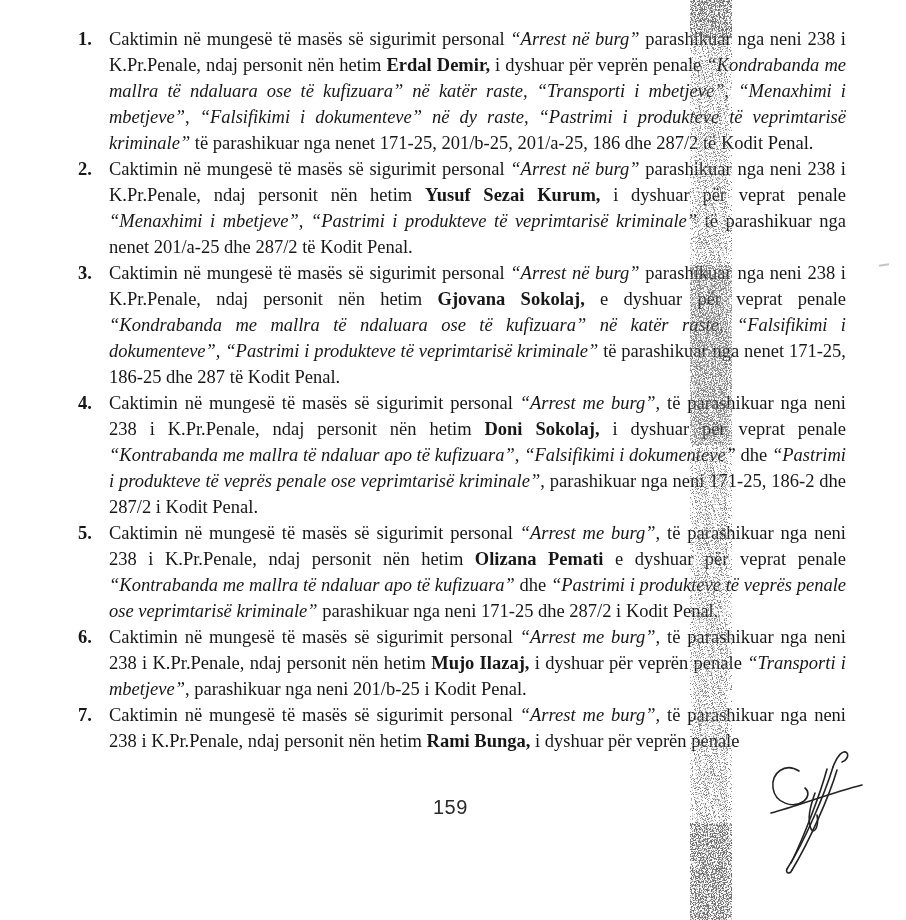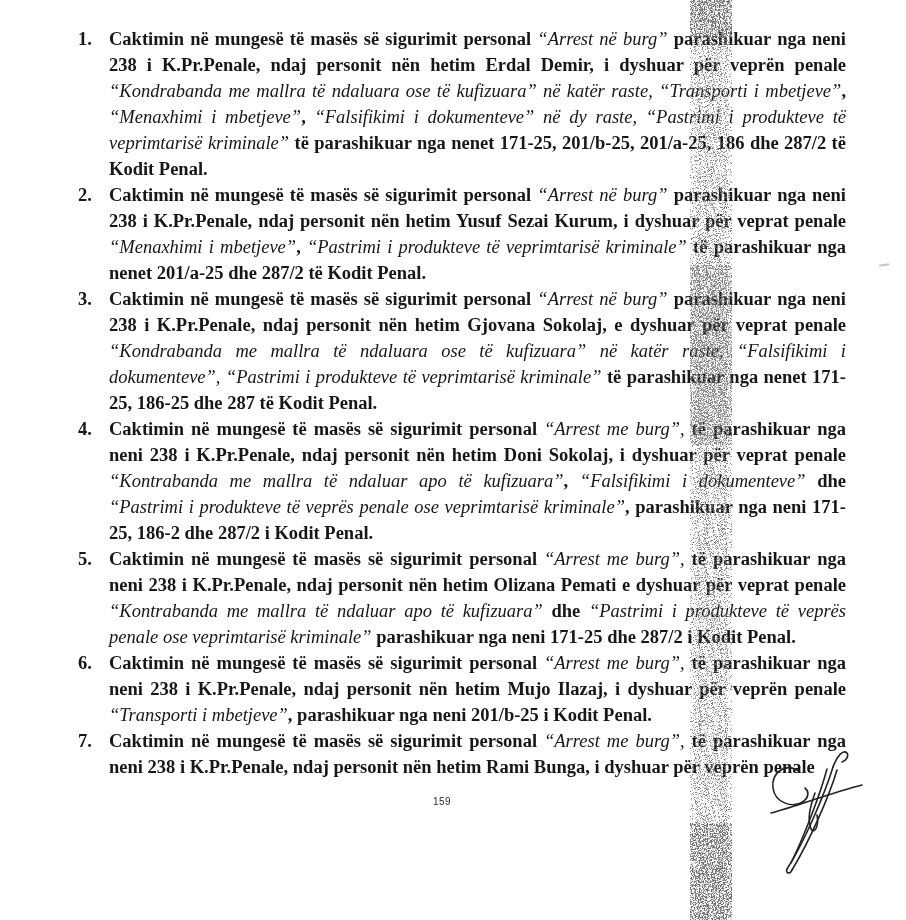--- a/index.html
+++ b/index.html
@@ -8,27 +8,27 @@
     position:relative;width:906px;height:920px;background:#ffffff;
     overflow:hidden;font-family:"Liberation Serif",serif;color:#171717;
   }
   .content{
     position:absolute;left:78px;top:26px;width:768px;
     font-size:18.5px;line-height:26px;
   }
   .item{display:flex;}
   .num{flex:0 0 31px;width:31px;font-weight:bold;}
   .txt{flex:1;text-align:justify;hyphens:none;}
-  .seg-n{font-style:normal;font-weight:bold;}
+  .seg-n{font-style:normal;font-weight:normal;}
   .seg-i{font-style:italic;}
   .seg-b{font-weight:bold;font-family:Liberation Serif, serif;}
   .seg-bi{font-weight:normal;font-style:italic;}
   .pagenum{
     position:absolute;left:433px;top:796px;
-    font-family:"Liberation Sans",sans-serif;font-size:10px;color:#2a2a2a;
+    font-family:"Liberation Sans",sans-serif;font-size:20px;color:#2a2a2a;
     letter-spacing:0.5px;
   }
   .noise-band{position:absolute;left:690px;top:0;pointer-events:none;}
   .signature{position:absolute;left:763px;top:745px;pointer-events:none;}
   .edge-dash{
     position:absolute;left:879px;top:264px;width:10px;height:2px;
     background:#b5b5b5;transform:rotate(-8deg);opacity:.8;
   }
 </style>
 </head>

